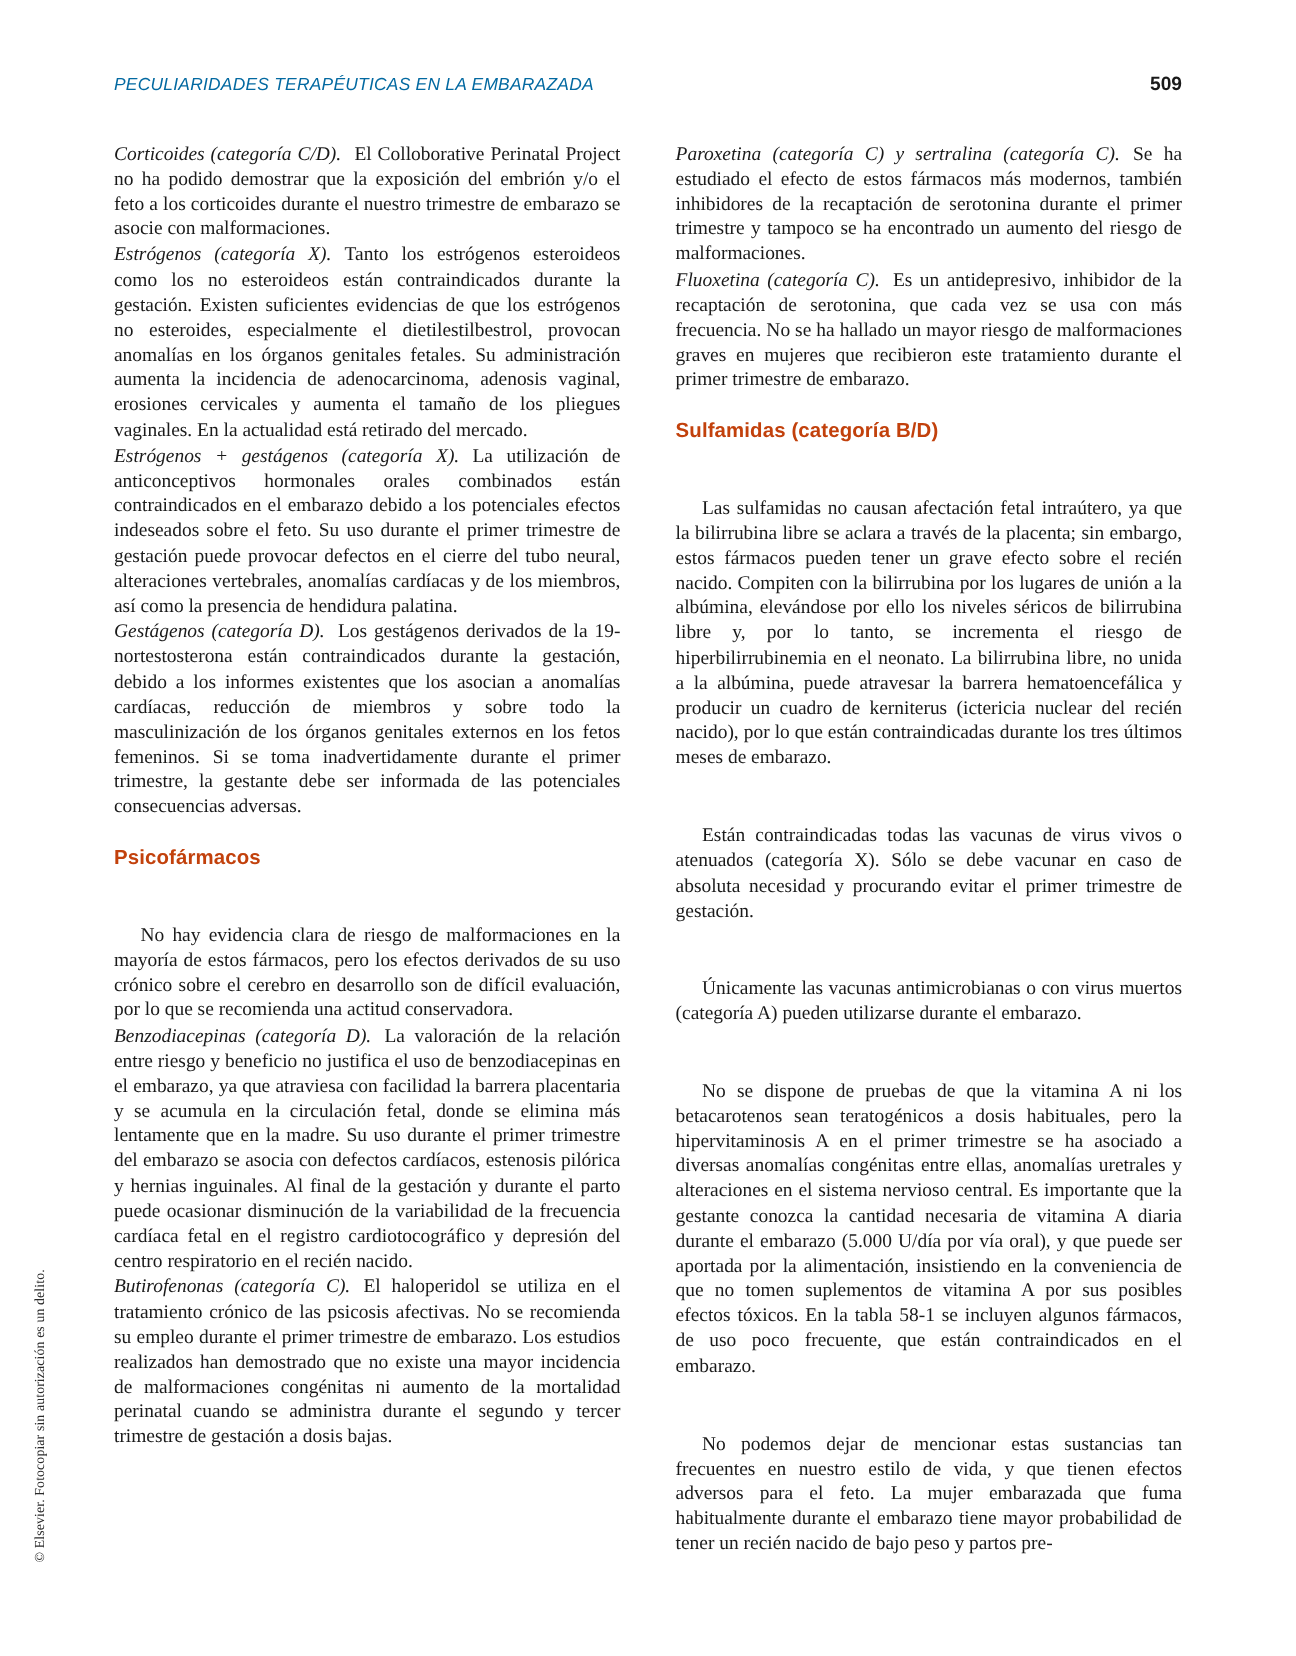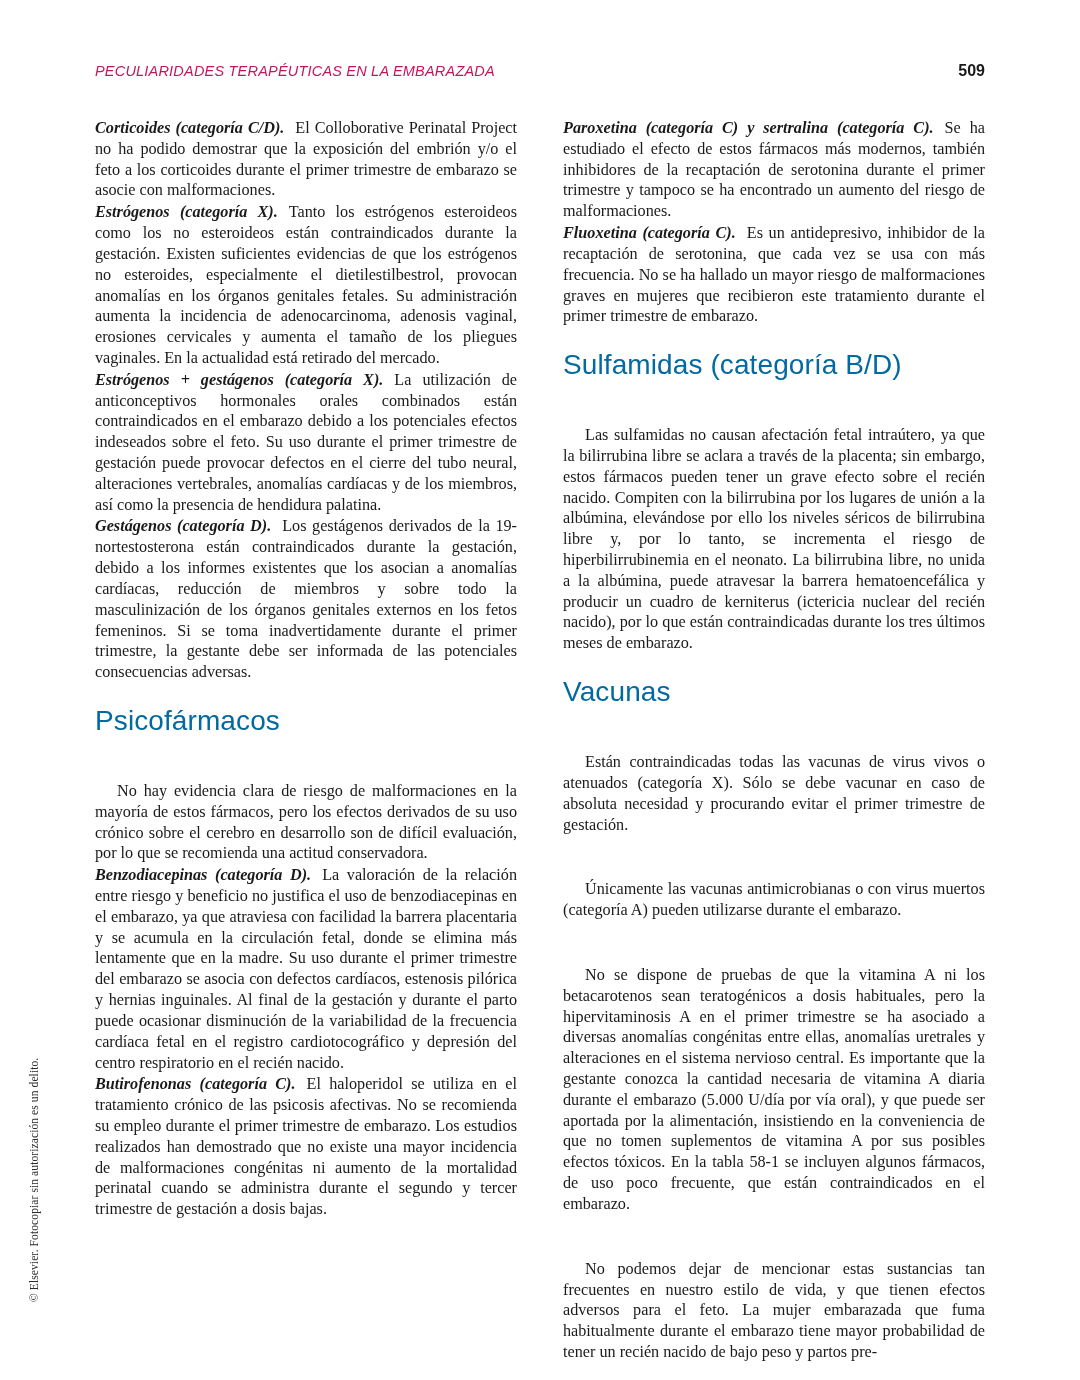--- a/index.html
+++ b/index.html
@@ -25,21 +25,21 @@
     width: 890px;
     display: flex;
     align-items: baseline;
     justify-content: space-between;
   }
   .running-head .rh-title {
     font-family: "Liberation Sans", sans-serif;
     font-style: italic;
     font-size: 14.5px;
     letter-spacing: 0.2px;
-    color: #be185d;
+    color: #0369a1;
   }
   .running-head .rh-page {
     font-family: "Liberation Sans", sans-serif;
     font-weight: bold;
     font-size: 16px;
     color: #1a1a1a;
   }
 
   
   .columns {
@@ -60,31 +60,31 @@
     line-height: 1.285;
     text-align: justify;
     text-justify: inter-word;
     hyphens: auto;
   }
   p + p { margin-top: 1px; }
 
   p.indent { text-indent: 22px; margin-top: 44px; }
 
   .lead {
-    font-weight: bold;
+    font-weight: normal;
     font-style: italic;
   }
   .lead-gap { display: inline-block; width: 11px; }
 
   h2.section {
     font-family: "Liberation Sans", sans-serif;
-    font-weight: normal;
-    font-size: 28px;
+    font-weight: bold;
+    font-size: 17px;
     margin: 22px 0 7px 0;
-    color: #0369a1;
+    color: #c2410c;
     letter-spacing: 0.1px;
   }
 
   
   .vertical-note {
     position: absolute;
     left: 40px;
     bottom: 78px;
     transform-origin: left bottom;
     transform: rotate(-90deg);
@@ -105,21 +105,21 @@
     <div class="rh-page">509</div>
   </div>
 
   <div class="vertical-note">© Elsevier. Fotocopiar sin autorización es un delito.</div>
 
   <div class="columns">
 
     <div class="col">
 
       <p>
-        <span class="lead">Corticoides (categoría C/D).</span><span class="lead-gap"></span><span>El Colloborative Perinatal Project no ha podido demostrar que la exposición del embrión y/o el feto a los corticoides durante el primer trimestre de embarazo se asocie con malformaciones.</span>
+        <span class="lead">Corticoides (categoría C/D).</span><span class="lead-gap"></span><span>El Colloborative Perinatal Project no ha podido demostrar que la exposición del embrión y/o el feto a los corticoides durante el nuestro trimestre de embarazo se asocie con malformaciones.</span>
       </p>
 
       <p>
         <span class="lead">Estrógenos (categoría X).</span><span class="lead-gap"></span><span>Tanto los estrógenos esteroideos como los no esteroideos están contraindicados durante la gestación. Existen suficientes evidencias de que los estrógenos no esteroides, especialmente el dietilestilbestrol, provocan anomalías en los órganos genitales fetales. Su administración aumenta la incidencia de adenocarcinoma, adenosis vaginal, erosiones cervicales y aumenta el tamaño de los pliegues vaginales. En la actualidad está retirado del mercado.</span>
       </p>
 
       <p>
         <span class="lead">Estrógenos + gestágenos (categoría X).</span><span class="lead-gap"></span><span>La utilización de anticonceptivos hormonales orales combinados están contraindicados en el embarazo debido a los potenciales efectos indeseados sobre el feto. Su uso durante el primer trimestre de gestación puede provocar defectos en el cierre del tubo neural, alteraciones vertebrales, anomalías cardíacas y de los miembros, así como la presencia de hendidura palatina.</span>
       </p>
 
@@ -147,21 +147,20 @@
         <span class="lead">Paroxetina (categoría C) y sertralina (categoría C).</span><span class="lead-gap"></span><span>Se ha estudiado el efecto de estos fármacos más modernos, también inhibidores de la recaptación de serotonina durante el primer trimestre y tampoco se ha encontrado un aumento del riesgo de malformaciones.</span>
       </p>
 
       <p>
         <span class="lead">Fluoxetina (categoría C).</span><span class="lead-gap"></span><span>Es un antidepresivo, inhibidor de la recaptación de serotonina, que cada vez se usa con más frecuencia. No se ha hallado un mayor riesgo de malformaciones graves en mujeres que recibieron este tratamiento durante el primer trimestre de embarazo.</span>
       </p>
 
       <h2 class="section">Sulfamidas (categoría B/D)</h2>
       <p class="indent">Las sulfamidas no causan afectación fetal intraútero, ya que la bilirrubina libre se aclara a través de la placenta; sin embargo, estos fármacos pueden tener un grave efecto sobre el recién nacido. Compiten con la bilirrubina por los lugares de unión a la albúmina, elevándose por ello los niveles séricos de bilirrubina libre y, por lo tanto, se incrementa el riesgo de hiperbilirrubinemia en el neonato. La bilirrubina libre, no unida a la albúmina, puede atravesar la barrera hematoencefálica y producir un cuadro de kerniterus (ictericia nuclear del recién nacido), por lo que están contraindicadas durante los tres últimos meses de embarazo.</p>
 
-      <h2 class="section">Vacunas</h2>
       <p class="indent">Están contraindicadas todas las vacunas de virus vivos o atenuados (categoría X). Sólo se debe vacunar en caso de absoluta necesidad y procurando evitar el primer trimestre de gestación.</p>
       <p class="indent">Únicamente las vacunas antimicrobianas o con virus muertos (categoría A) pueden utilizarse durante el embarazo.</p>
 
       <p class="indent">No se dispone de pruebas de que la vitamina A ni los betacarotenos sean teratogénicos a dosis habituales, pero la hipervitaminosis A en el primer trimestre se ha asociado a diversas anomalías congénitas entre ellas, anomalías uretrales y alteraciones en el sistema nervioso central. Es importante que la gestante conozca la cantidad necesaria de vitamina A diaria durante el embarazo (5.000 U/día por vía oral), y que puede ser aportada por la alimentación, insistiendo en la conveniencia de que no tomen suplementos de vitamina A por sus posibles efectos tóxicos. En la tabla 58-1 se incluyen algunos fármacos, de uso poco frecuente, que están contraindicados en el embarazo.</p>
 
       <p class="indent">No podemos dejar de mencionar estas sustancias tan frecuentes en nuestro estilo de vida, y que tienen efectos adversos para el feto. La mujer embarazada que fuma habitualmente durante el embarazo tiene mayor probabilidad de tener un recién nacido de bajo peso y partos pre-</p>
 
     </div>
 
   </div>

